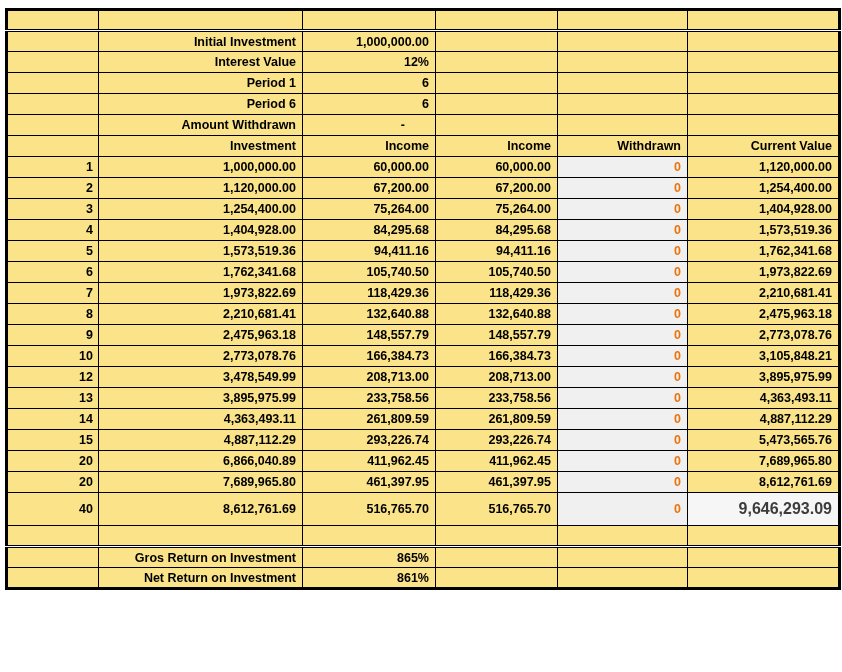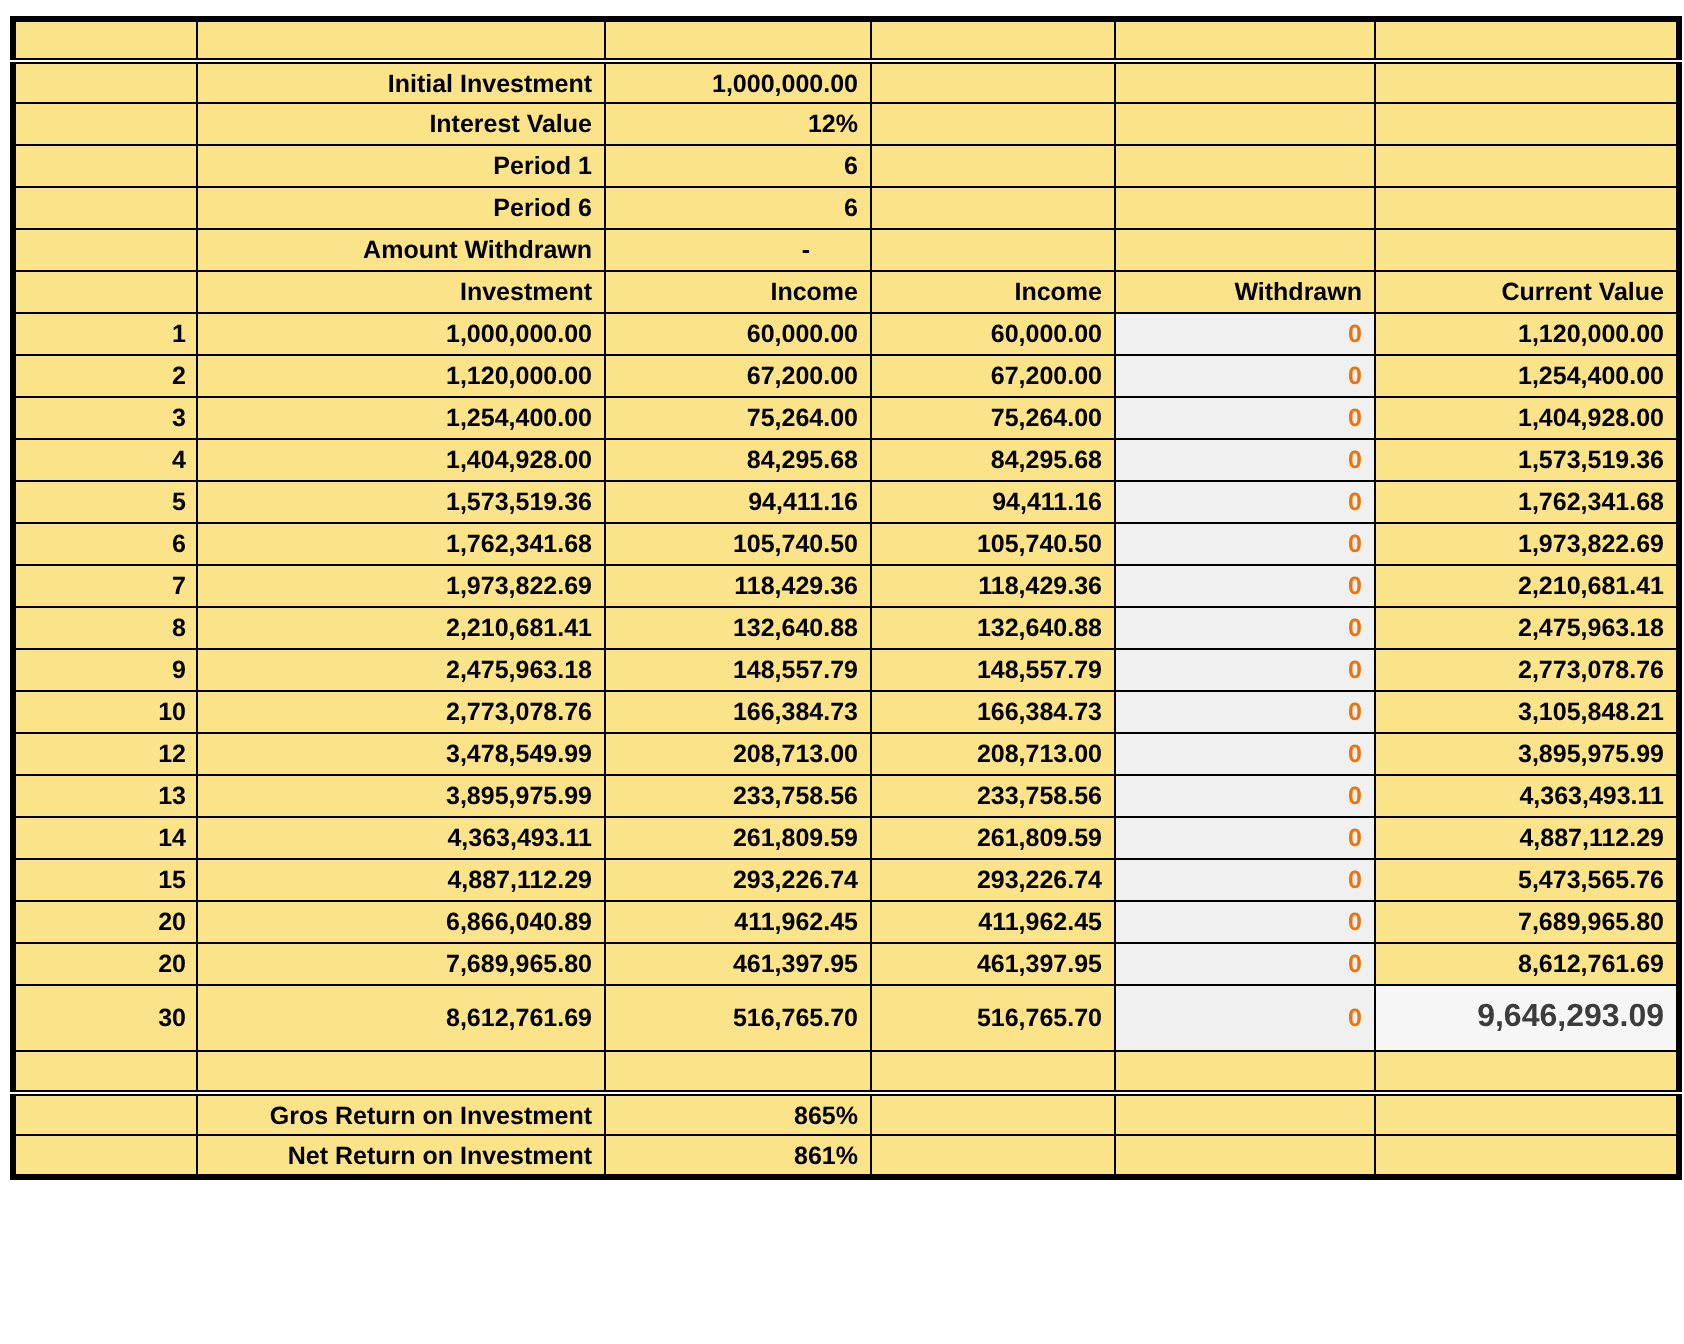--- a/index.html
+++ b/index.html
@@ -245,21 +245,21 @@
   </tr>
         <tr>
     <td class="num">20</td>
     <td class="val">7,689,965.80</td>
     <td class="val">461,397.95</td>
     <td class="val">461,397.95</td>
     <td class="val withdrawn">0</td>
     <td class="val">8,612,761.69</td>
   </tr>
         <tr class="final-row">
-    <td class="num">30</td>
+    <td class="num">40</td>
     <td class="val">8,612,761.69</td>
     <td class="val">516,765.70</td>
     <td class="val">516,765.70</td>
     <td class="val withdrawn">0</td>
     <td class="val highlight">9,646,293.09</td>
   </tr>
 
     <tr class="block-end">
       <td class="num"></td>
       <td></td>

